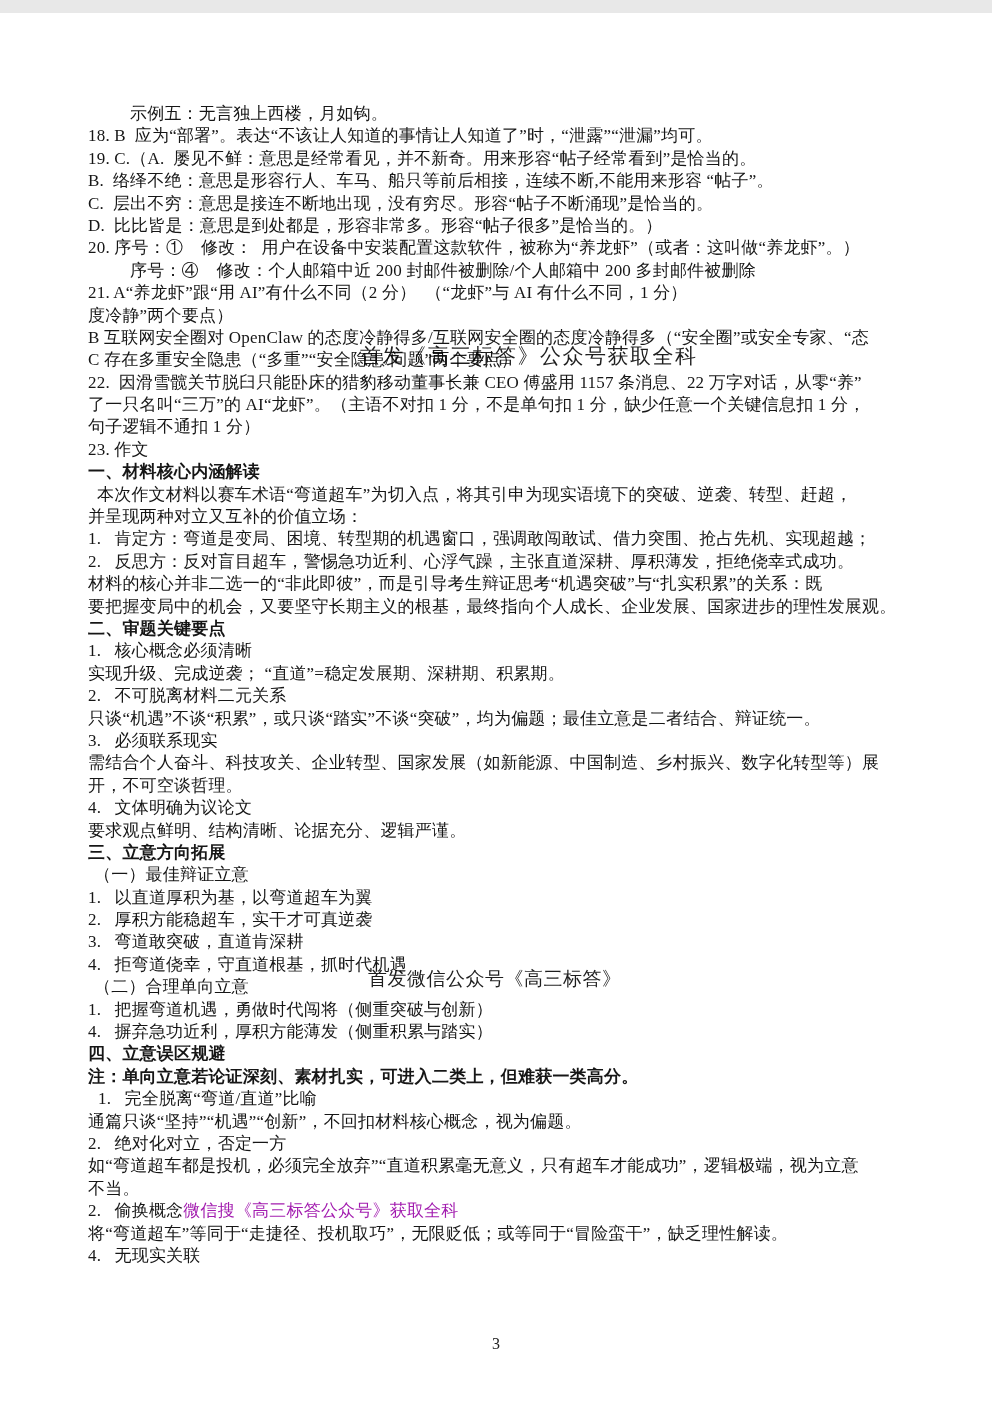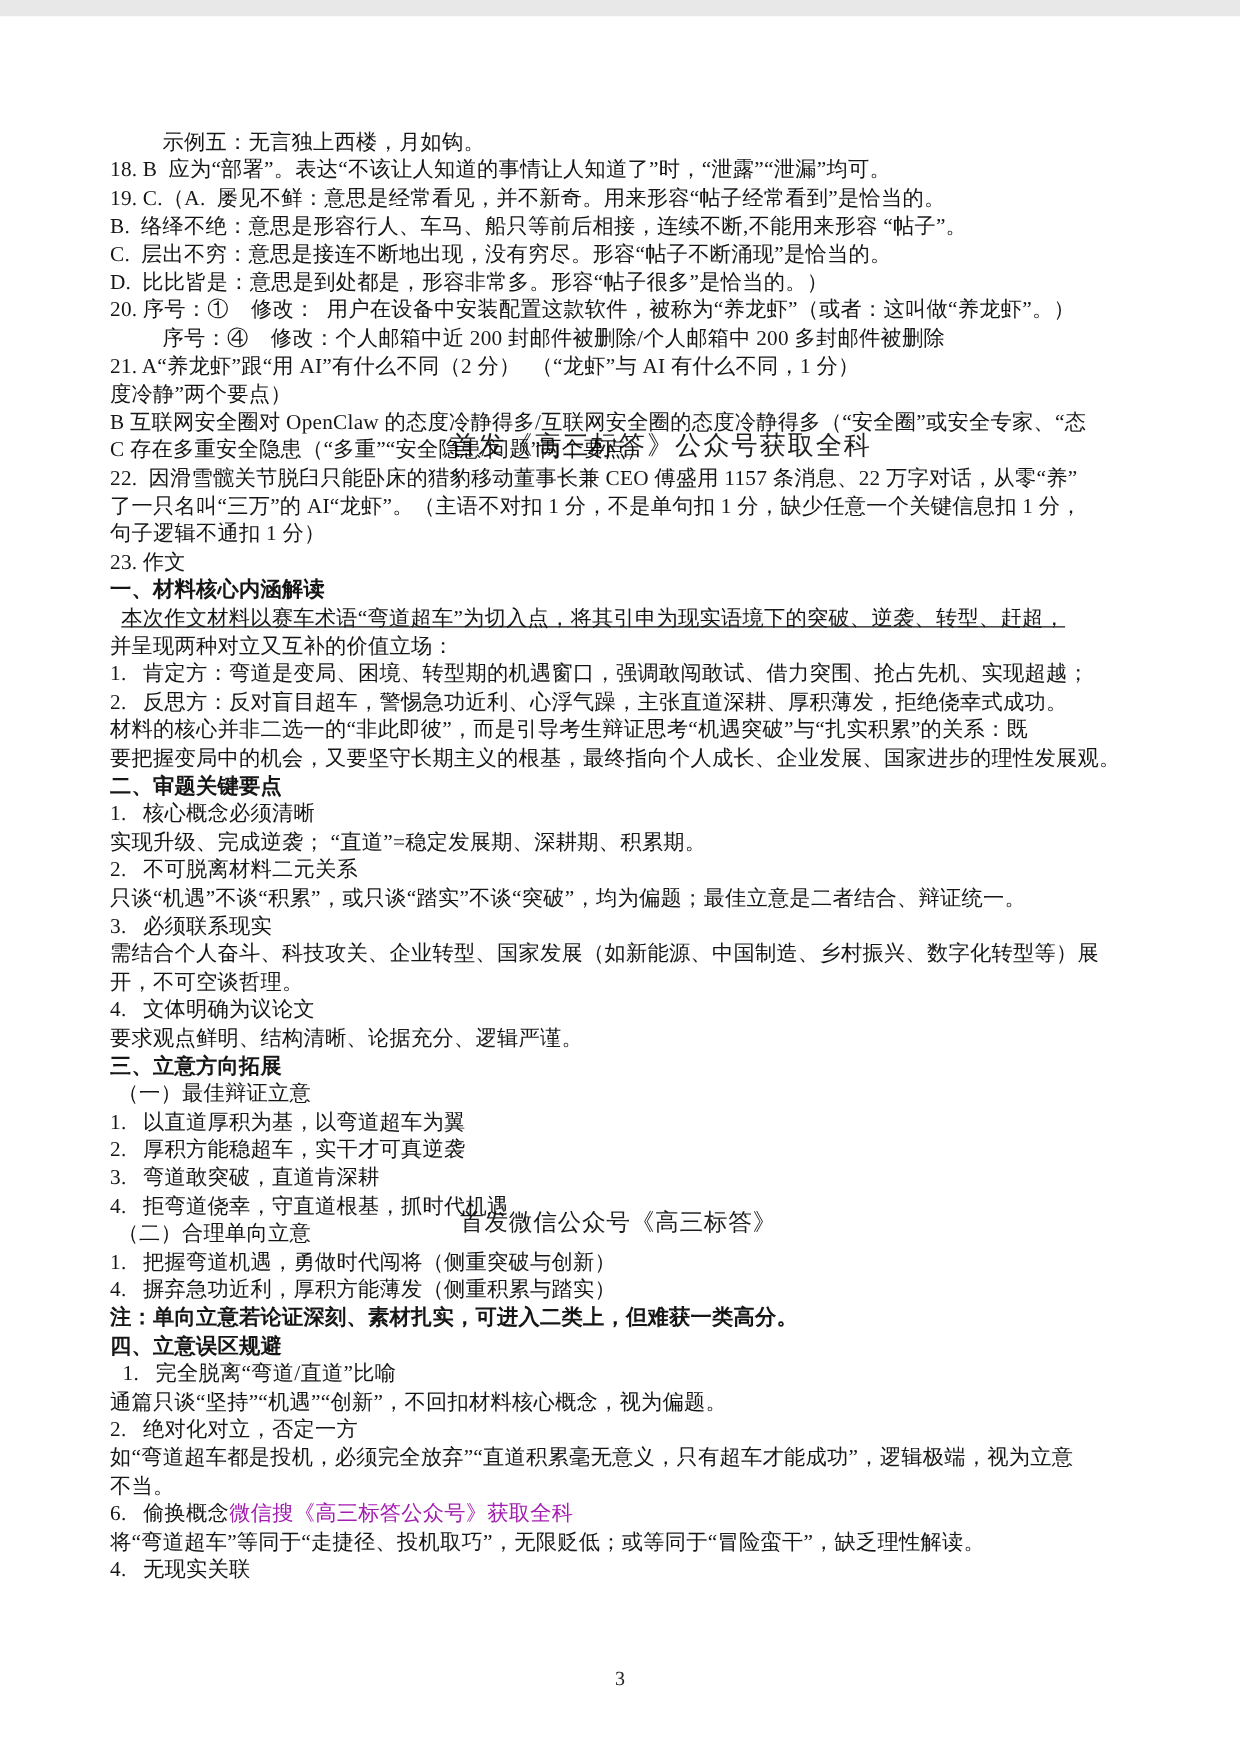--- a/index.html
+++ b/index.html
@@ -68,21 +68,21 @@
       <div class="line" style="padding-left: 42px;"><span class="">序号：④    修改：个人邮箱中近 200 封邮件被删除/个人邮箱中 200 多封邮件被删除</span></div>
       <div class="line"><span class="">21. A“养龙虾”跟“用 AI”有什么不同（2 分）  （“龙虾”与 AI 有什么不同，1 分）</span></div>
       <div class="line"><span class="">度冷静”两个要点）</span></div>
       <div class="line"><span class="">B 互联网安全圈对 OpenClaw 的态度冷静得多/互联网安全圈的态度冷静得多（“安全圈”或安全专家、“态</span></div>
       <div class="line"><span class="">C 存在多重安全隐患（“多重”“安全隐患/问题”两个要点）</span><span class="wm wm-over" style="left: 272px; top: -4px;">首发《高三标答》公众号获取全科</span></div>
       <div class="line"><span class="">22.  因滑雪髋关节脱臼只能卧床的猎豹移动董事长兼 CEO 傅盛用 1157 条消息、22 万字对话，从零“养”</span></div>
       <div class="line"><span class="">了一只名叫“三万”的 AI“龙虾”。（主语不对扣 1 分，不是单句扣 1 分，缺少任意一个关键信息扣 1 分，</span></div>
       <div class="line"><span class="">句子逻辑不通扣 1 分）</span></div>
       <div class="line"><span class="">23. 作文</span></div>
       <div class="line bold"><span class="">一、材料核心内涵解读</span></div>
-      <div class="line" style="padding-left: 9px; text-decoration: underline;"><span class="">本次作文材料以赛车术语“弯道超车”为切入点，将其引申为现实语境下的突破、逆袭、转型、赶超，</span></div>
+      <div class="line" style="padding-left: 9px;"><span class="">本次作文材料以赛车术语“弯道超车”为切入点，将其引申为现实语境下的突破、逆袭、转型、赶超，</span></div>
       <div class="line"><span class="">并呈现两种对立又互补的价值立场：</span></div>
       <div class="line"><span class="">1.   肯定方：弯道是变局、困境、转型期的机遇窗口，强调敢闯敢试、借力突围、抢占先机、实现超越；</span></div>
       <div class="line"><span class="">2.   反思方：反对盲目超车，警惕急功近利、心浮气躁，主张直道深耕、厚积薄发，拒绝侥幸式成功。</span></div>
       <div class="line"><span class="">材料的核心并非二选一的“非此即彼”，而是引导考生辩证思考“机遇突破”与“扎实积累”的关系：既</span></div>
       <div class="line"><span class="">要把握变局中的机会，又要坚守长期主义的根基，最终指向个人成长、企业发展、国家进步的理性发展观。</span></div>
       <div class="line bold"><span class="">二、审题关键要点</span></div>
       <div class="line"><span class="">1.   核心概念必须清晰</span></div>
       <div class="line"><span class="">实现升级、完成逆袭； “直道”=稳定发展期、深耕期、积累期。</span></div>
       <div class="line"><span class="">2.   不可脱离材料二元关系</span></div>
       <div class="line"><span class="">只谈“机遇”不谈“积累”，或只谈“踏实”不谈“突破”，均为偏题；最佳立意是二者结合、辩证统一。</span></div>
@@ -93,25 +93,25 @@
       <div class="line"><span class="">要求观点鲜明、结构清晰、论据充分、逻辑严谨。</span></div>
       <div class="line bold"><span class="">三、立意方向拓展</span></div>
       <div class="line" style="padding-left: 6px;"><span class="">（一）最佳辩证立意</span></div>
       <div class="line"><span class="">1.   以直道厚积为基，以弯道超车为翼</span></div>
       <div class="line"><span class="">2.   厚积方能稳超车，实干才可真逆袭</span></div>
       <div class="line"><span class="">3.   弯道敢突破，直道肯深耕</span></div>
       <div class="line"><span class="">4.   拒弯道侥幸，守直道根基，抓时代机遇</span></div>
       <div class="line" style="padding-left: 6px;"><span class="">（二）合理单向立意</span><span class="wm wm-mid" style="left: 280px; top: -8px;">首发微信公众号《高三标答》</span></div>
       <div class="line"><span class="">1.   把握弯道机遇，勇做时代闯将（侧重突破与创新）</span></div>
       <div class="line"><span class="">4.   摒弃急功近利，厚积方能薄发（侧重积累与踏实）</span></div>
+      <div class="line bold"><span class="">四、立意误区规避</span></div>
       <div class="line bold"><span class="">注：单向立意若论证深刻、素材扎实，可进入二类上，但难获一类高分。</span></div>
-      <div class="line bold"><span class="">四、立意误区规避</span></div>
       <div class="line" style="padding-left: 10px;"><span class="">1.   完全脱离“弯道/直道”比喻</span></div>
       <div class="line"><span class="">通篇只谈“坚持”“机遇”“创新”，不回扣材料核心概念，视为偏题。</span></div>
       <div class="line"><span class="">2.   绝对化对立，否定一方</span></div>
       <div class="line"><span class="">如“弯道超车都是投机，必须完全放弃”“直道积累毫无意义，只有超车才能成功”，逻辑极端，视为立意</span></div>
       <div class="line"><span class="">不当。</span></div>
-      <div class="line"><span class="">6.   偷换概念</span><span class="seg-gray">微信搜《高三标答公众号》获取全科</span></div>
+      <div class="line"><span class="">2.   偷换概念</span><span class="seg-gray">微信搜《高三标答公众号》获取全科</span></div>
       <div class="line"><span class="">将“弯道超车”等同于“走捷径、投机取巧”，无限贬低；或等同于“冒险蛮干”，缺乏理性解读。</span></div>
       <div class="line"><span class="">4.   无现实关联</span></div>
     </div>
   <div class="page-number">3</div>
 </div>
 
 </body></html>

